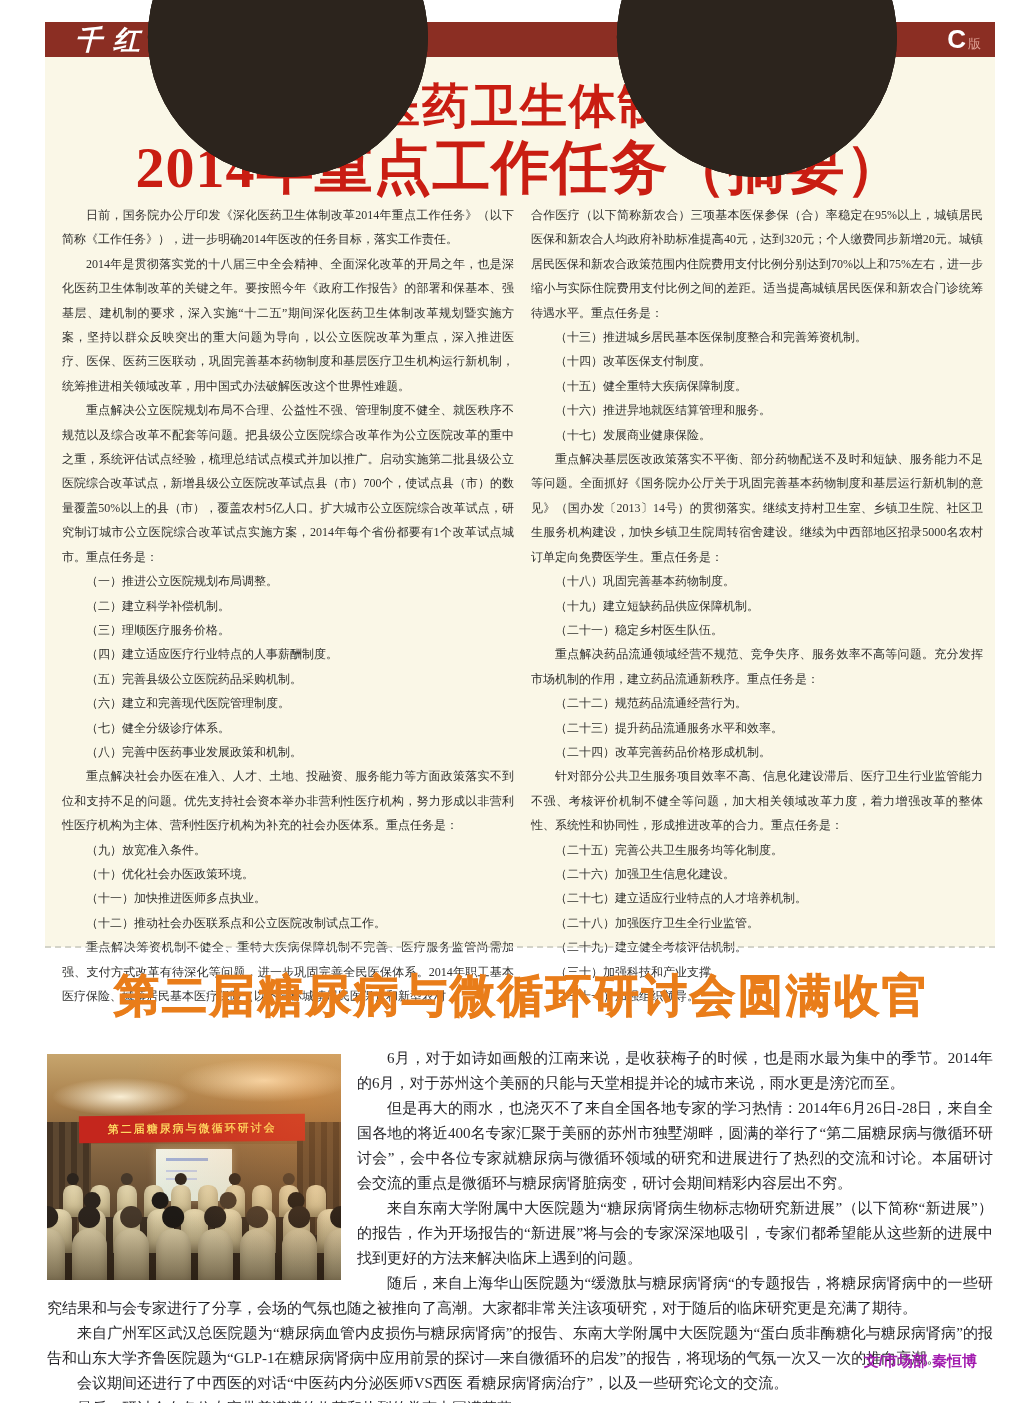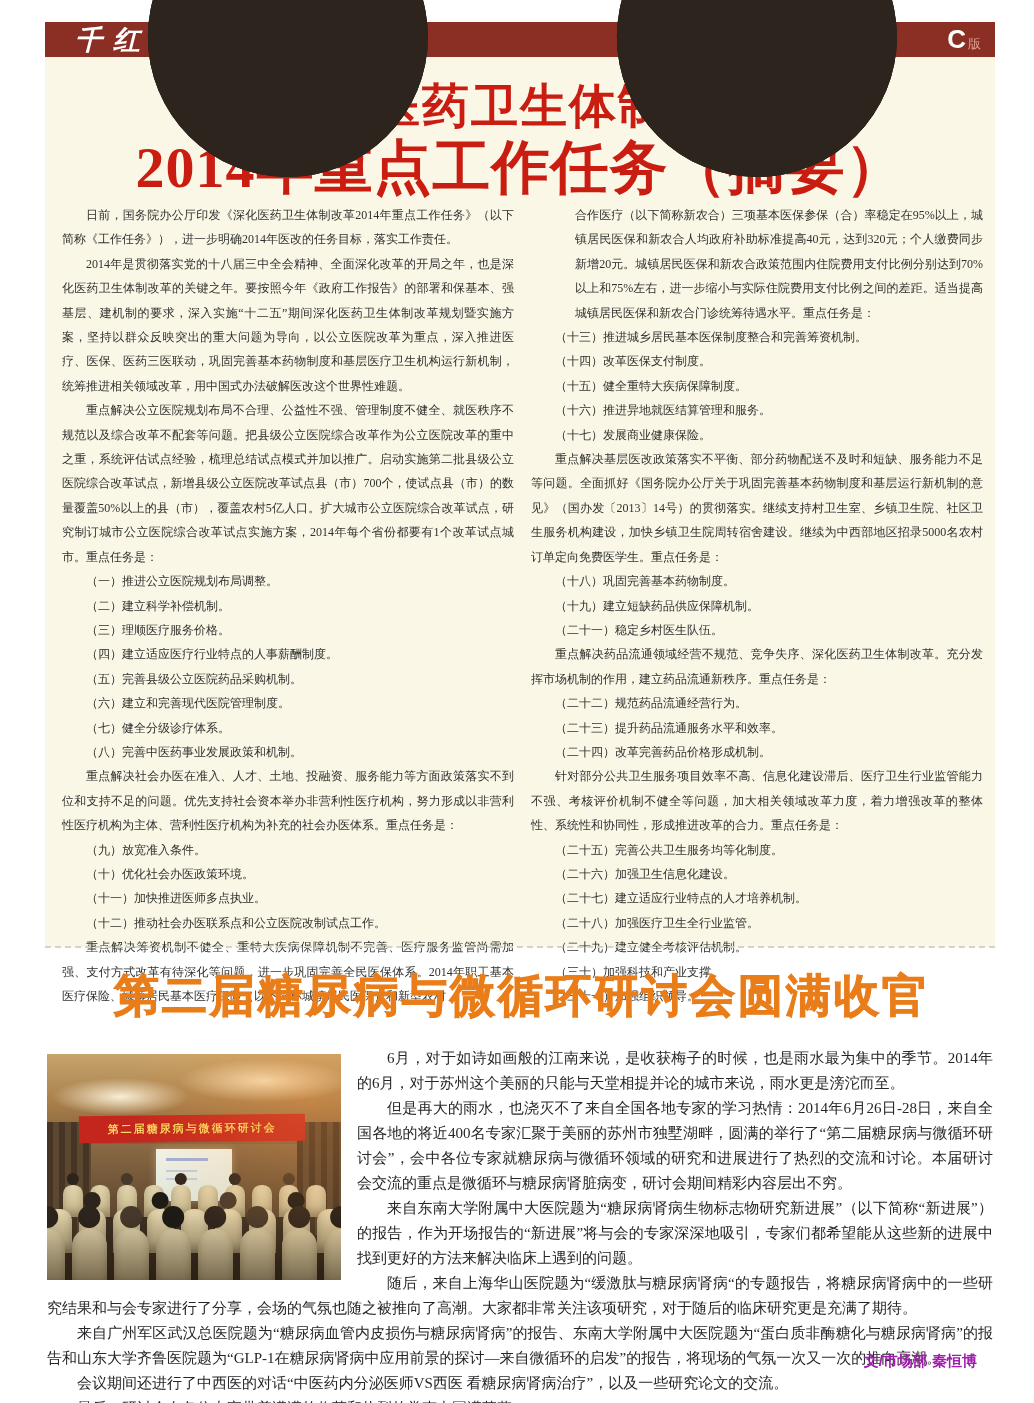--- a/index.html
+++ b/index.html
@@ -43,21 +43,21 @@
   }
   .a1-title .line1{font-size:47px;letter-spacing:2px;display:block;}
   .a1-title .line2{font-size:58px;letter-spacing:1px;display:block;}
   .col{
     position:absolute;top:146px;width:452px;
     font-size:12px;line-height:24.4px;color:#30302e;text-align:justify;
   }
   .col-left{left:17px;}
   .col-right{left:486px;}
   .para{margin:0;text-indent:2em;}
-  .para.cont{text-indent:0;margin-left:44px;}
+  .para.cont{text-indent:0;}
   .para.head{font-weight:bold;font-family:"Liberation Sans","DejaVu Sans",sans-serif;}
   
   .divider{
     position:absolute;left:45px;top:946px;width:950px;height:0;
     border-top:2px dashed #d3d3c8;
   }
   
   .a2-title{
     position:absolute;left:47px;top:966px;width:950px;margin:0;
     text-align:center;font-size:45px;font-weight:900;letter-spacing:3px;
@@ -181,21 +181,21 @@
       <p class="para indent">（十四）改革医保支付制度。</p>
       <p class="para indent">（十五）健全重特大疾病保障制度。</p>
       <p class="para indent">（十六）推进异地就医结算管理和服务。</p>
       <p class="para indent">（十七）发展商业健康保险。</p>
       <p class="para head">四、巩固完善基本药物制度和基层运行新机制</p>
       <p class="para indent">重点解决基层医改政策落实不平衡、部分药物配送不及时和短缺、服务能力不足等问题。全面抓好《国务院办公厅关于巩固完善基本药物制度和基层运行新机制的意见》（国办发〔2013〕14号）的贯彻落实。继续支持村卫生室、乡镇卫生院、社区卫生服务机构建设，加快乡镇卫生院周转宿舍建设。继续为中西部地区招录5000名农村订单定向免费医学生。重点任务是：</p>
       <p class="para indent">（十八）巩固完善基本药物制度。</p>
       <p class="para indent">（十九）建立短缺药品供应保障机制。</p>
       <p class="para indent">（二十一）稳定乡村医生队伍。</p>
       <p class="para head">五、规范药品流通秩序</p>
-      <p class="para indent">重点解决药品流通领域经营不规范、竞争失序、深化医药卫生体制改革。充分发挥市场机制的作用，建立药品流通新秩序。重点任务是：</p>
+      <p class="para indent">重点解决药品流通领域经营不规范、竞争失序、服务效率不高等问题。充分发挥市场机制的作用，建立药品流通新秩序。重点任务是：</p>
       <p class="para indent">（二十二）规范药品流通经营行为。</p>
       <p class="para indent">（二十三）提升药品流通服务水平和效率。</p>
       <p class="para indent">（二十四）改革完善药品价格形成机制。</p>
       <p class="para head">六、统筹推进相关改革工作</p>
       <p class="para indent">针对部分公共卫生服务项目效率不高、信息化建设滞后、医疗卫生行业监管能力不强、考核评价机制不健全等问题，加大相关领域改革力度，着力增强改革的整体性、系统性和协同性，形成推进改革的合力。重点任务是：</p>
       <p class="para indent">（二十五）完善公共卫生服务均等化制度。</p>
       <p class="para indent">（二十六）加强卫生信息化建设。</p>
       <p class="para indent">（二十七）建立适应行业特点的人才培养机制。</p>
       <p class="para indent">（二十八）加强医疗卫生全行业监管。</p>
       <p class="para indent">（二十九）建立健全考核评估机制。</p>

